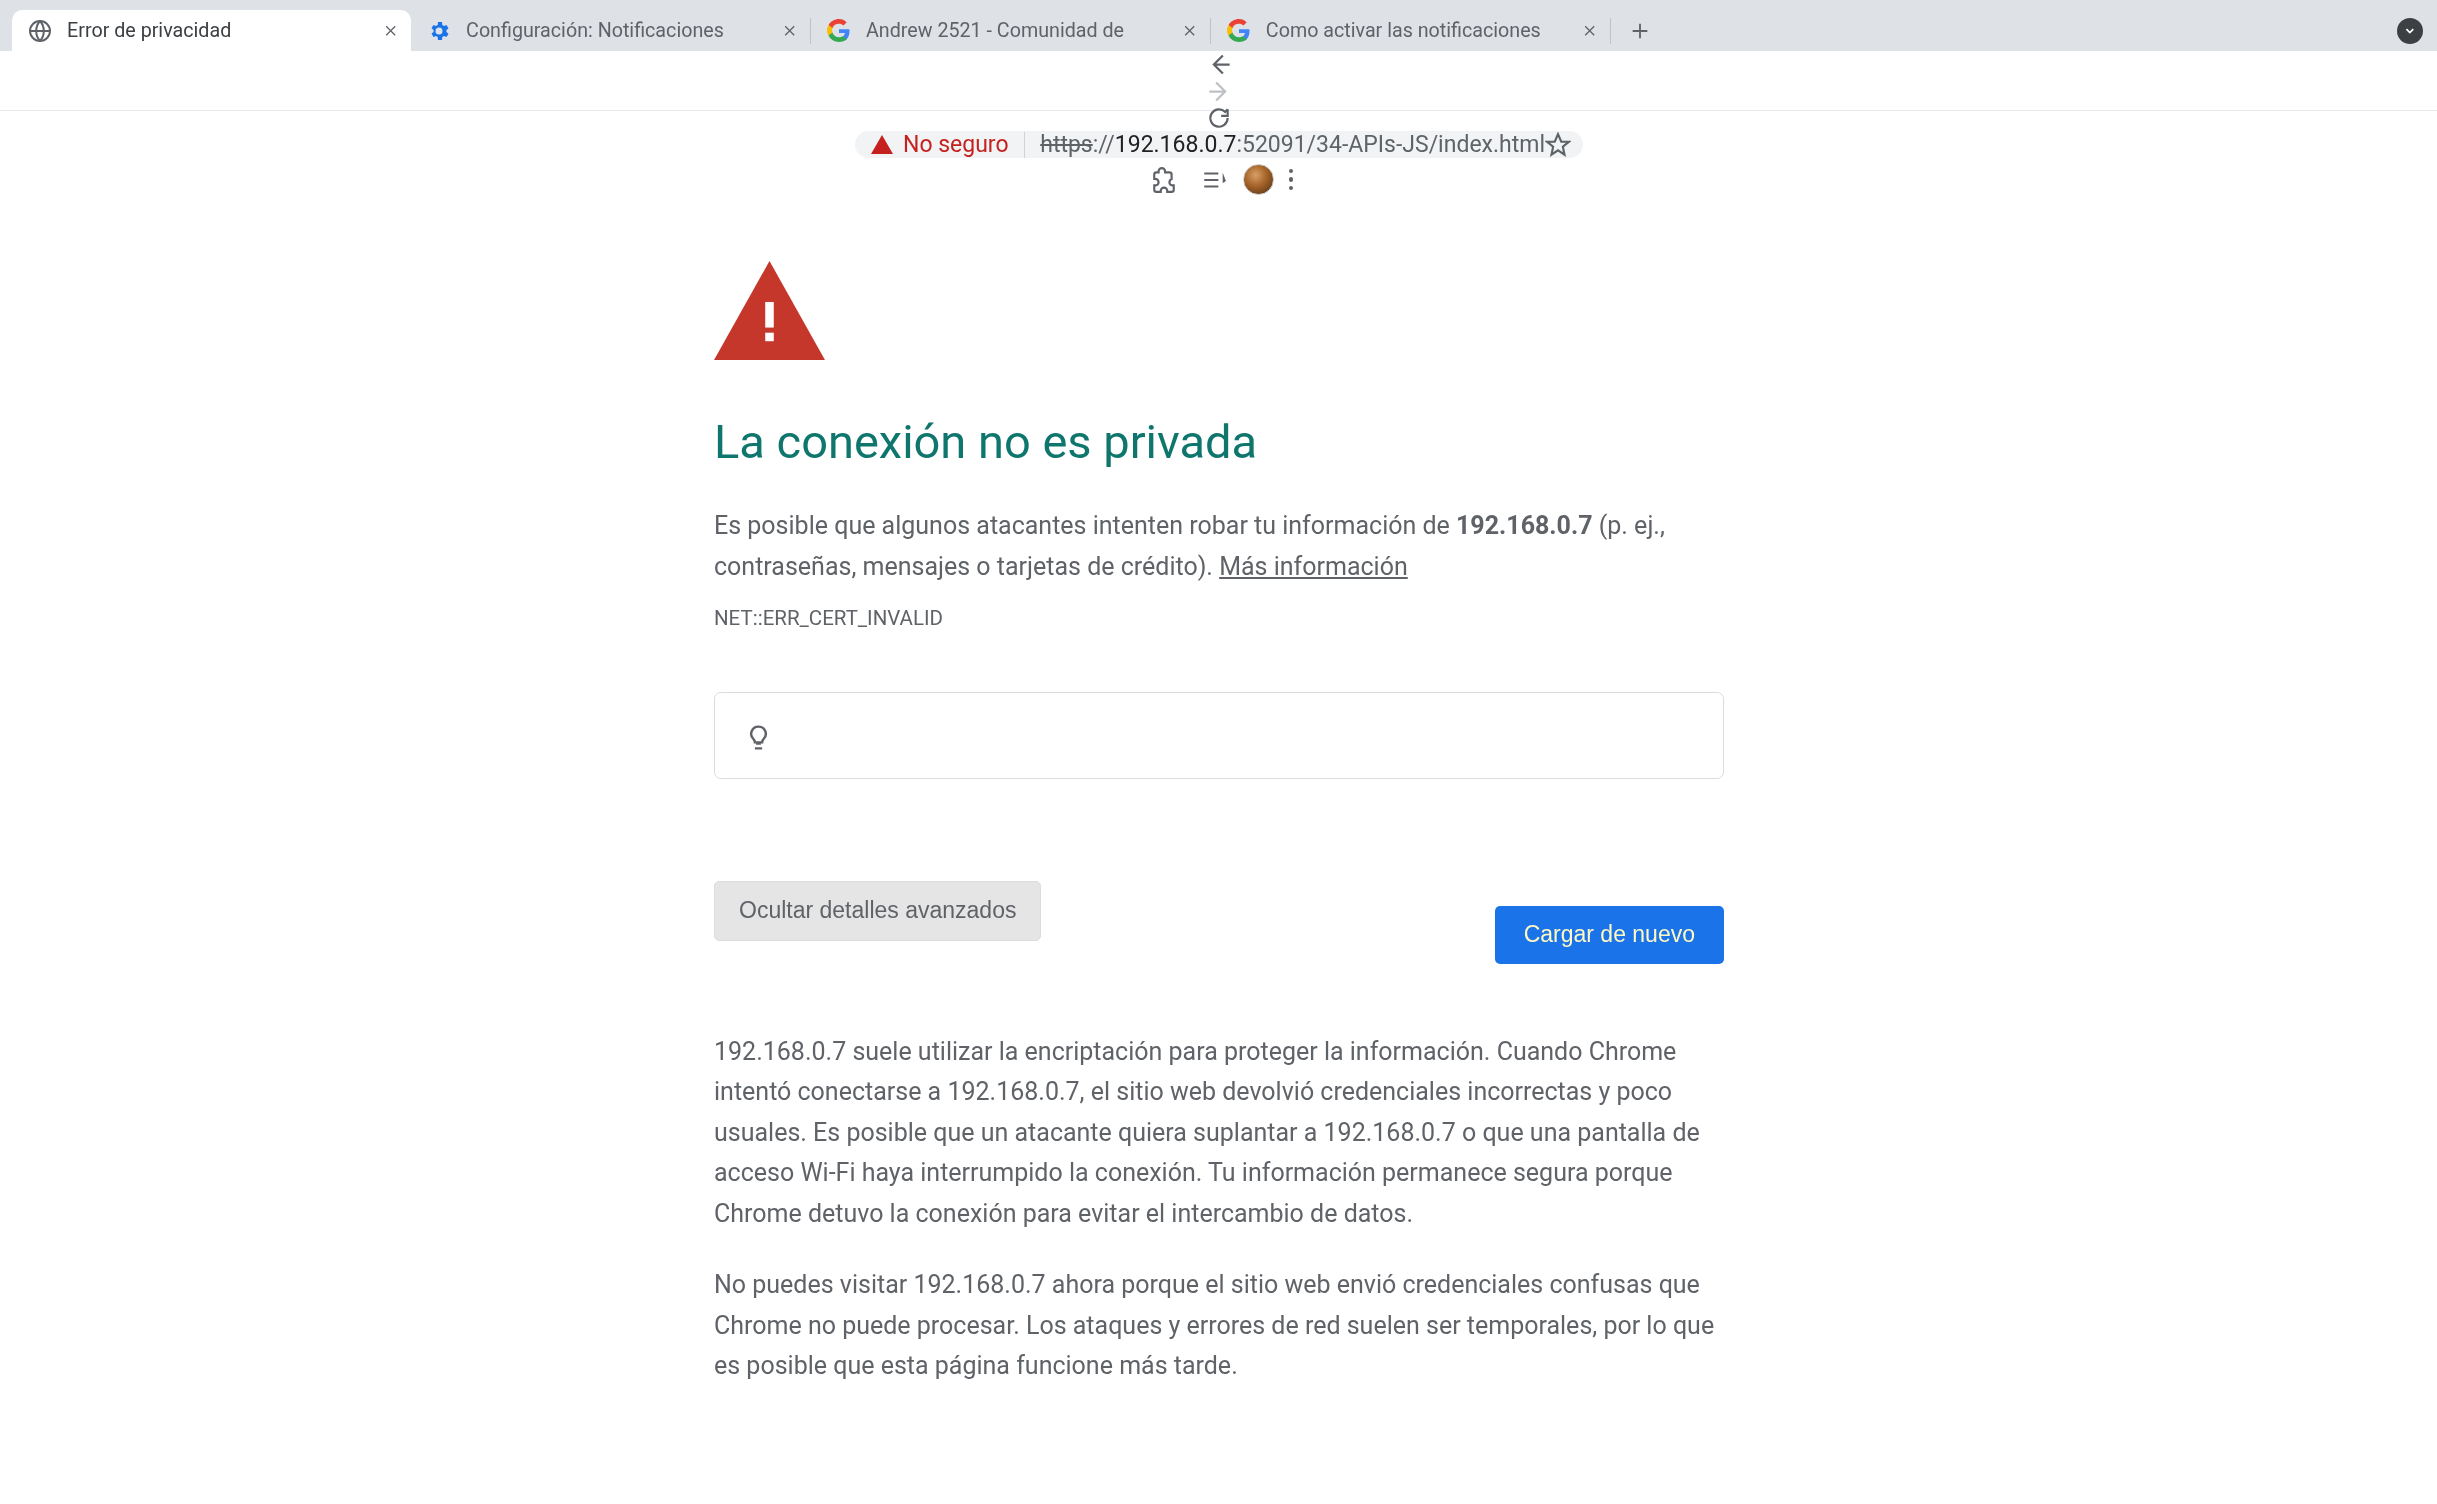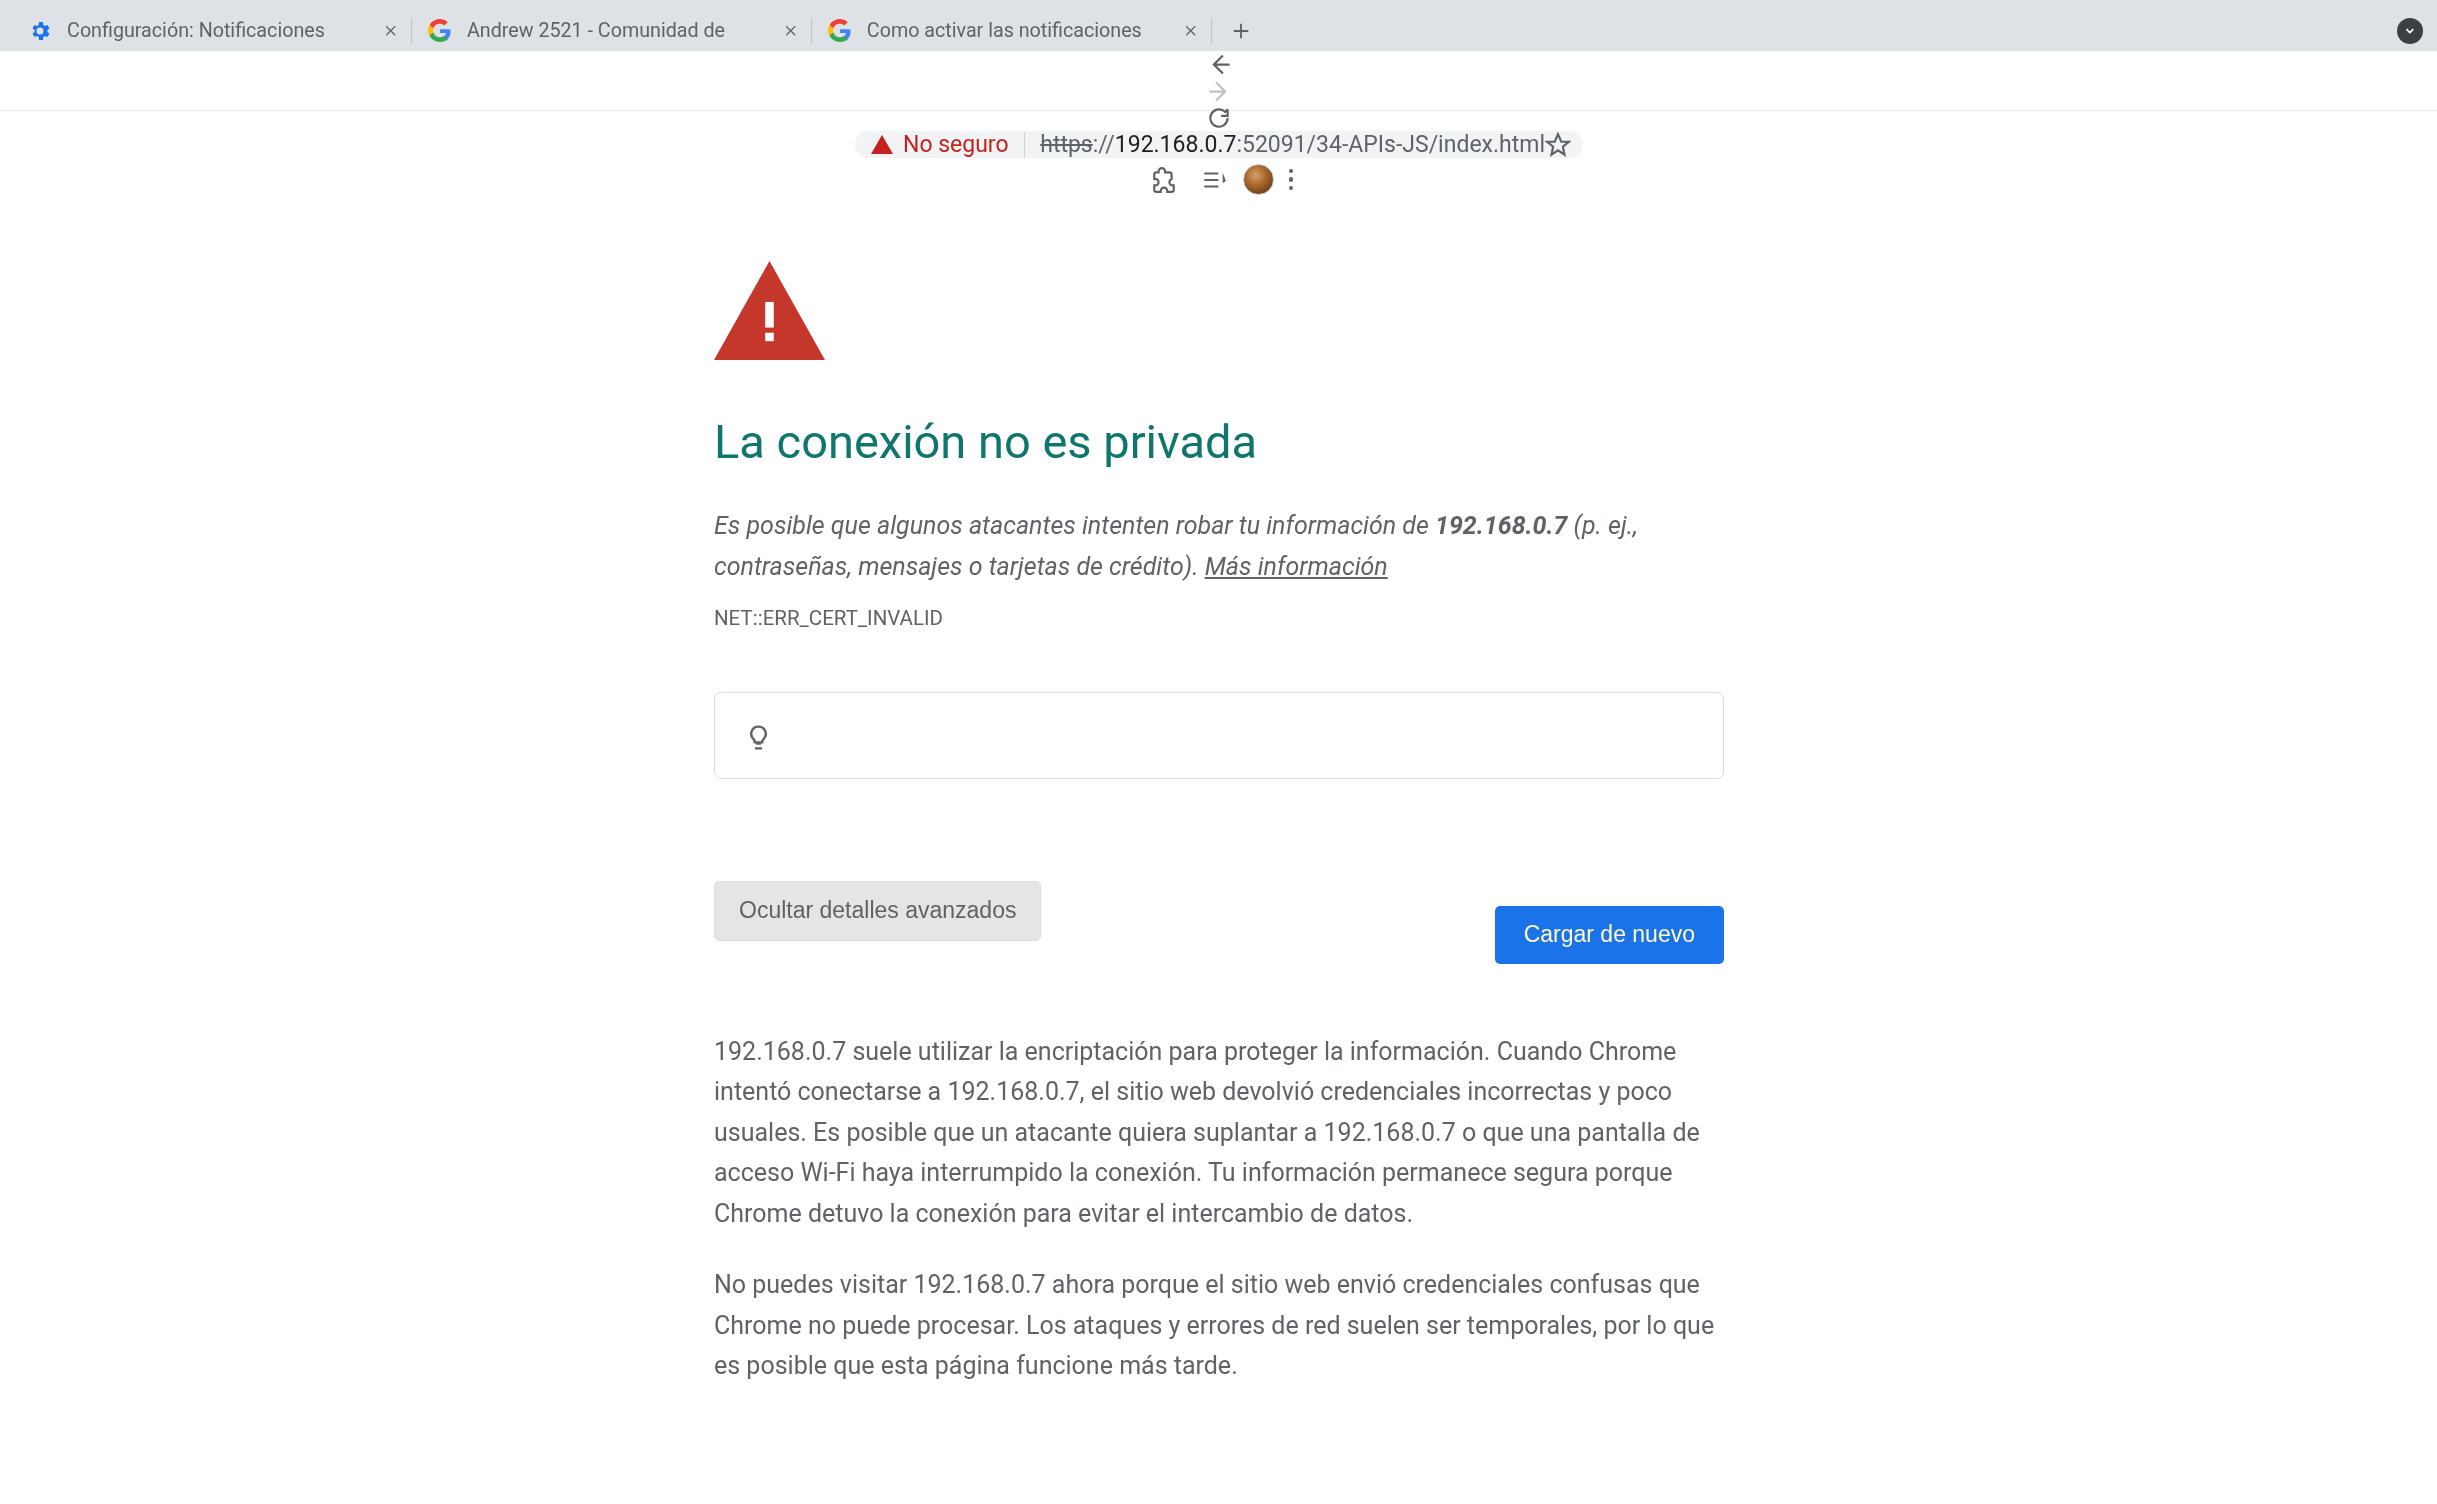--- a/index.html
+++ b/index.html
@@ -93,21 +93,20 @@
       font-weight: 400;
       font-size: 47px;
       line-height: 1.2;
       margin-bottom: 36px;
     }
     .interstitial .body-text {
       font-size: 25px;
       line-height: 1.62;
       color:#5f6368;
       margin-bottom: 6px;
-      font-style: italic;
     }
     .interstitial .body-text b { color:#5f6368; font-weight:700; }
     .interstitial .body-text a { color:#5f6368; text-decoration: underline; }
     .interstitial .error-code {
       font-size: 20.5px;
       color:#5f6368;
       margin-top: 19px;
     }
     .interstitial .tip-box {
       margin-top: 62px;
@@ -154,20 +153,34 @@
       line-height: 1.62;
       color:#5f6368;
     }
     .interstitial .details p { margin-bottom: 31px; }
   </style>
 </head>
 <body>
 
 <div class="tab-strip">
 
+  <div class="tab active">
+    <span class="favicon">
+      <svg viewBox="0 0 24 24" width="24" height="24" fill="none" stroke="#5f6368" stroke-width="2">
+        <circle cx="12" cy="12" r="10"></circle>
+        <path d="M2 12h20M12 2a15 15 0 0 1 0 20M12 2a15 15 0 0 0 0 20"></path>
+      </svg>
+    </span>
+    <span class="title">Error de privacidad</span>
+    <span class="close-x">
+      <svg viewBox="0 0 24 24" width="15.4" height="15.4" stroke="#5f6368" stroke-width="2">
+          <path d="M5 5l14 14M19 5L5 19"></path>
+        </svg>
+    </span>
+  </div>
 
   <div class="tab">
     <span class="favicon">
       <svg viewBox="0 0 24 24" width="24" height="24" fill="#1a73e8">
         <path d="M19.4 13a7.5 7.5 0 0 0 0-2l2.1-1.6-2-3.4-2.5 1a7.5 7.5 0 0 0-1.7-1L15 3h-4l-.3 2.9a7.5 7.5 0 0 0-1.7 1l-2.5-1-2 3.4L6.6 11a7.5 7.5 0 0 0 0 2L4.5 14.6l2 3.4 2.5-1a7.5 7.5 0 0 0 1.7 1L11 21h4l.3-2.9a7.5 7.5 0 0 0 1.7-1l2.5 1 2-3.4L19.4 13zM12 15.5A3.5 3.5 0 1 1 12 8.5a3.5 3.5 0 0 1 0 7z"></path>
       </svg>
     </span>
     <span class="title">Configuración: Notificaciones</span>
     <span class="close-x">
       <svg viewBox="0 0 24 24" width="15.4" height="15.4" stroke="#5f6368" stroke-width="2">

